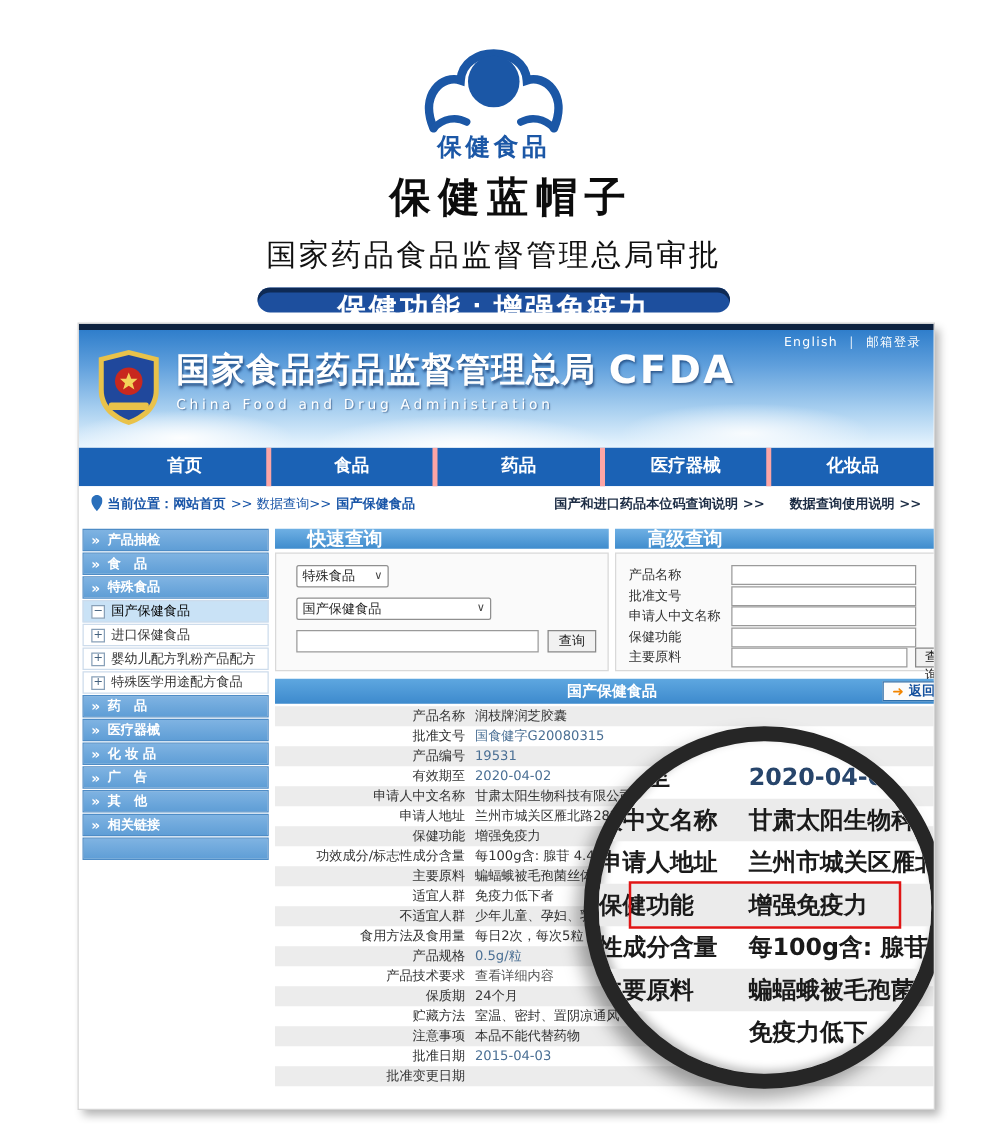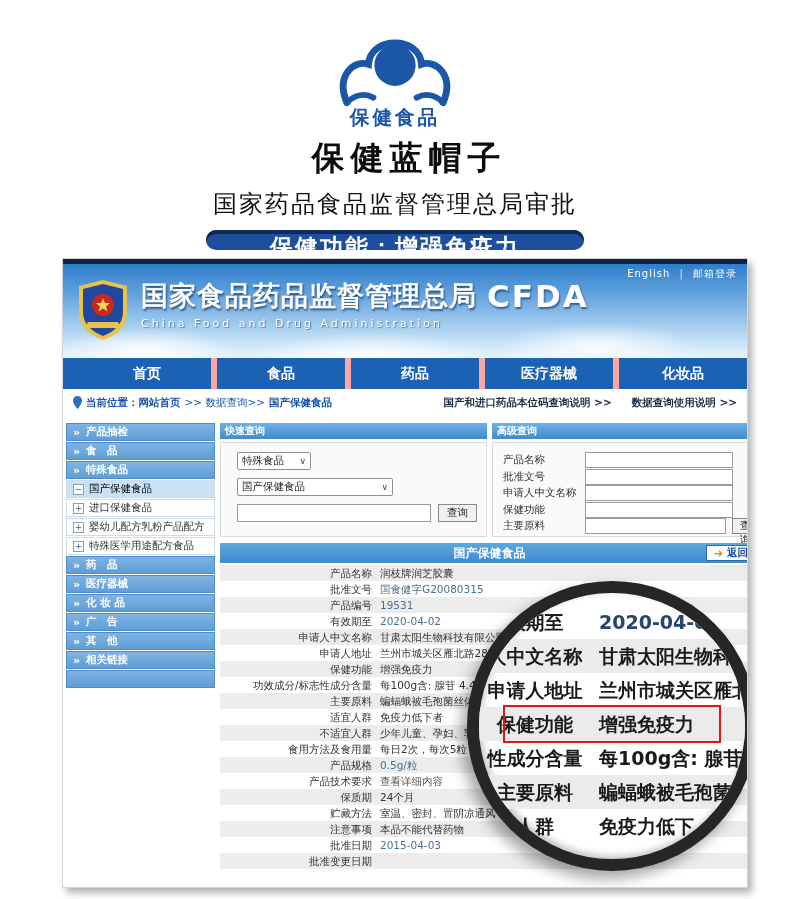--- a/index.html
+++ b/index.html
@@ -36,21 +36,21 @@
   .brand-row{display:flex;align-items:flex-end;}
   .brand-cn{font-size:27px;font-weight:bold;letter-spacing:1px;
             text-shadow:1px 2px 2px rgba(8,40,90,.65);}
   .brand-acronym{font-size:31px;font-weight:900;letter-spacing:2px;margin-left:10px;
             text-shadow:1px 2px 2px rgba(8,40,90,.6);}
   .brand-en{font-size:11px;letter-spacing:3px;margin-top:3px;color:#fff;
             text-shadow:1px 1px 1px rgba(8,40,90,.5);}
 
   .nav{height:31px;background:#1b62b5;display:flex;}
   .nav-item{flex:1;text-align:center;line-height:31px;color:#fff;font-size:14px;font-weight:bold;
-            border-left:6px solid #fca5a5;cursor:pointer;}
+            border-left:4px solid #fca5a5;cursor:pointer;}
   .nav-item:first-child{border-left:none;margin-left:20px;}
 
   .crumb{height:27px;display:flex;align-items:center;font-size:10.5px;padding:0 10px;background:#fff;}
   .crumb-left{display:flex;align-items:center;gap:4px;color:#1a56a8;}
   .crumb-bold{font-weight:bold;}
   .crumb-right{margin-left:auto;display:flex;gap:20px;color:#1c2c44;font-weight:bold;font-size:10.5px;}
 
   .content{display:flex;padding:7px 3px 0 3px;}
   .sidebar{width:149px;flex:0 0 149px;}
   .s-cat{height:13px;padding:1.5px 6px;margin-bottom:1px;color:#fff;font-size:10.5px;font-weight:bold;
@@ -62,21 +62,21 @@
   .s-sub.sel{background:#c9e2f6;color:#000;}
   .box-icon{width:9px;height:9px;border:1px solid #88a0b8;background:#fff;color:#44617e;
             display:inline-flex;align-items:center;justify-content:center;
             font-size:9px;line-height:1;flex:0 0 9px;}
   .s-empty{height:16px;background:linear-gradient(180deg,#7fb3e2,#5f9ed6);border:1px solid #4e8cc6;}
 
   .main{flex:1;margin-left:5px;margin-right:1px;}
   .panels{display:flex;gap:5px;}
   .panel{flex:1;min-width:0;}
   .p-head{height:16px;line-height:16px;background:linear-gradient(180deg,#6fb0e4,#3f8ccd);
-          color:#fff;font-size:10px;font-weight:bold;padding-left:5px;}
+          color:#fff;font-size:15px;font-weight:bold;padding-left:26px;}
   .p-body{margin-top:3px;border:1px solid #d9d9d9;background:#fafafa;height:84px;
           padding:9px 6px 0 16px;position:relative;}
   .qsel{display:flex;align-items:center;justify-content:space-between;border:1px solid #8f8f8f;
         background:#fff;height:16px;font-size:10.5px;padding:0 4px;margin-bottom:8px;
         border-radius:2px;cursor:pointer;}
   .qsel .caret{font-size:9px;color:#444;}
   .qsel.cat{width:64px;}
   .qsel.type{width:146px;}
   .qrow{display:flex;align-items:center;}
   .qinput{width:188px;height:14px;border:1px solid #9a9a9a;background:#fff;font-size:10.5px;}
@@ -103,21 +103,21 @@
   .tval.link{color:#555;cursor:pointer;}
 
   
   .loupe{position:absolute;left:404px;top:322px;width:266px;height:266px;border-radius:50%;
          border:12px solid #262626;background:#fff;overflow:hidden;
          box-shadow:-6px 8px 14px rgba(0,0,0,.35), inset 2px -3px 7px rgba(0,0,0,.25);}
   .loupe-inner{position:absolute;left:0;right:0;top:0;bottom:0;padding-top:12px;}
   .lrow{display:flex;height:34px;line-height:34px;font-size:19px;font-weight:bold;
         color:#1a1a1a;white-space:nowrap;}
   .lrow:nth-child(even){background:#ebebeb;}
-  .llabel{width:112px;flex:0 0 112px;text-align:center;}
+  .llabel{width:112px;flex:0 0 112px;text-align:left;}
   .lval{padding-left:8px;}
   .lval.date{color:#27456b;}
   .hl-box{position:absolute;left:24px;top:112px;width:214px;height:34px;
           border:2px solid #e01515;}
 </style>
 </head>
 <body>
 
 <div class="hero">
   <svg class="hat" viewBox="0 0 130 112">

